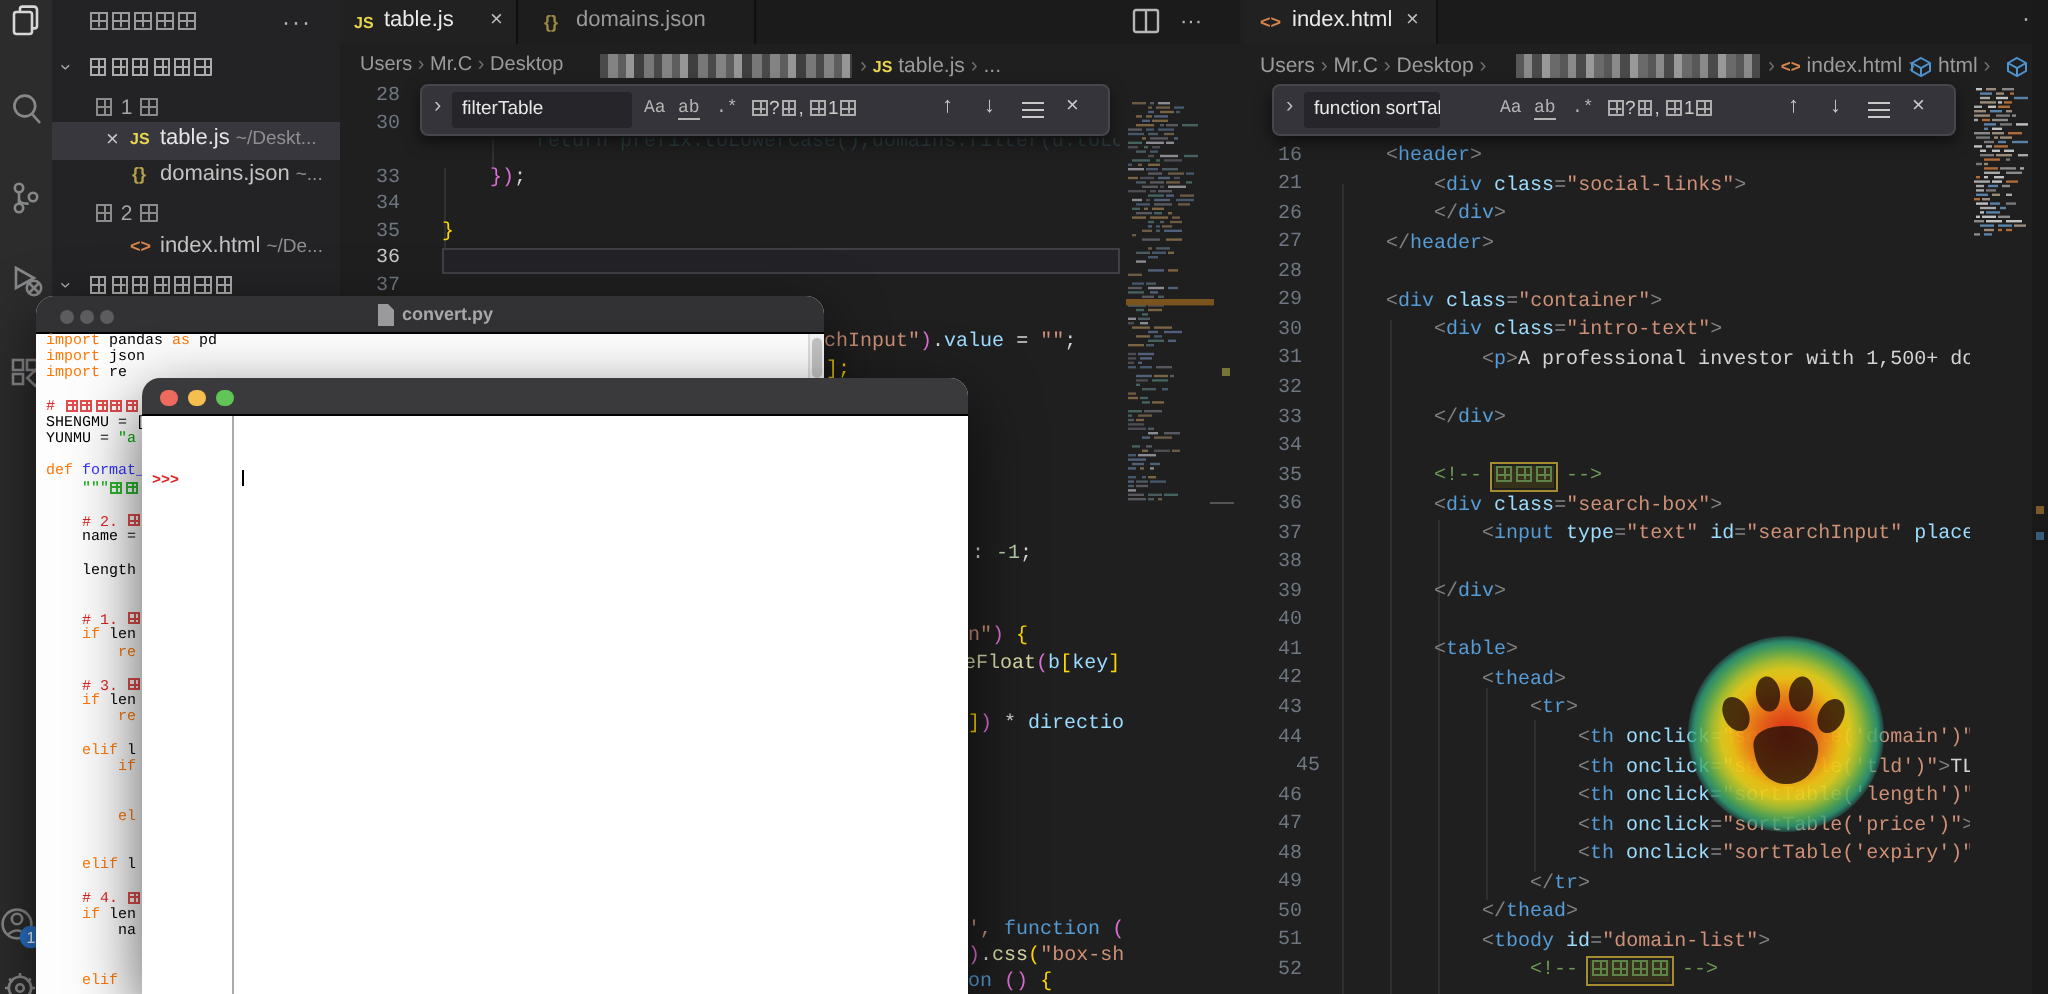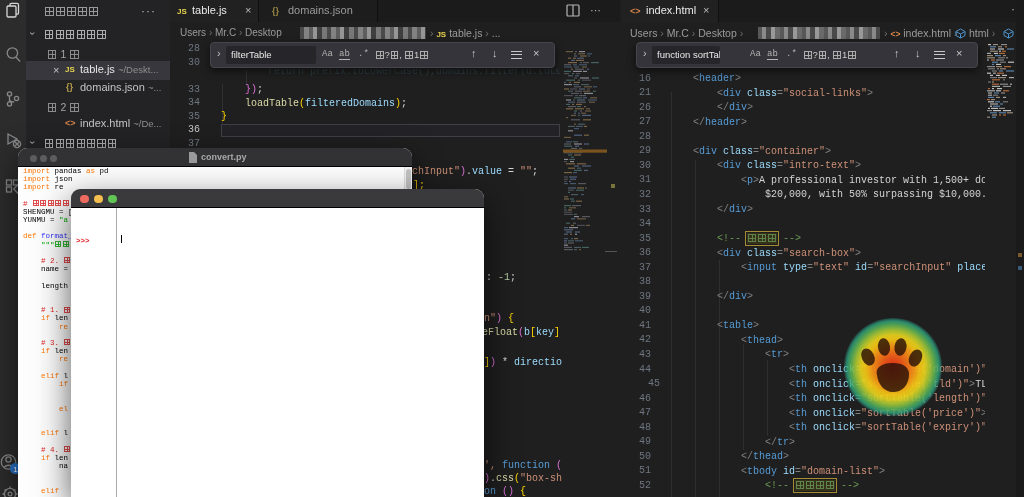--- a/index.html
+++ b/index.html
@@ -95,21 +95,20 @@
 <div class="ln" style="left:176px;top:97.0px;color:#6e7681">34</div>
 <div class="ln" style="left:176px;top:110.5px;color:#6e7681">35</div>
 <div class="ln" style="left:176px;top:124.0px;color:#c8c8c8">36</div>
 <div class="ln" style="left:176px;top:137.5px;color:#6e7681">37</div>
 <div class="ab" style="left:222px;top:84px;width:1px;height:40px;background:#303034"></div>
 <div class="ab" style="left:246px;top:70px;width:1px;height:14px;background:#303034"></div>
 <div class="ab" style="left:268px;top:69px;width:292px;height:8.5px;overflow:hidden">
       <div class="row" style="left:0;top:-4px;opacity:.38"><span style="color:#3d6b75">return prefix.toLowerCase(),domains.filter(d.toLowerCase(w,</span></div>
     </div>
 <div class="row" style="left:221px;top:83px"><span class="oc">    })</span><span class="w">;</span></div>
-<div class="row" style="left:221px;top:96.5px">    <span class="fy">loadTable</span><span class="gd">(</span><span class="a">filteredDomains</span><span class="gd">)</span><span class="w">;</span></div>
 <div class="row" style="left:221px;top:110px"><span class="gd">}</span></div>
 <div class="ab" style="left:221px;top:124px;width:339px;height:13px;border:1px solid #3f3f45;background:#232327"></div>
 <div class="row" style="left:412px;top:165px"><span class="s">chInput"</span><span class="oc">)</span><span class="w">.</span><span class="a">value</span><span class="w"> = </span><span class="s">""</span><span class="w">;</span></div>
 <div class="row" style="left:413px;top:179px"><span class="gd">];</span></div>
 <div class="row" style="left:486px;top:271px"><span class="w">: </span><span class="nu">-1</span><span class="w">;</span></div>
 <div class="row" style="left:484px;top:312px"><span class="s">n"</span><span class="oc">)</span><span class="w"> </span><span class="gd">{</span></div>
 <div class="row" style="left:482px;top:326px"><span class="fy">eFloat</span><span class="oc">(</span><span class="a">b</span><span class="gd">[</span><span class="a">key</span><span class="gd">]</span></div>
 <div class="row" style="left:484px;top:356px"><span class="gd">]</span><span class="oc">)</span><span class="w"> * </span><span class="a">directio</span></div>
 <div class="row" style="left:484px;top:459px"><span class="s">',</span><span class="w"> </span><span class="g">function</span><span class="w"> </span><span class="oc">(</span></div>
 <div class="row" style="left:484px;top:471.5px"><span class="oc">)</span><span class="w">.</span><span class="fy">css</span><span class="gd">(</span><span class="s">"box-sh</span></div>
@@ -363,21 +362,20 @@
 <div class="ln" style="left:5px;top:72.2px">27</div>
 <div class="row" style="left:71.0px;top:71.7px"><span class="t">&lt;/</span><span class="g">header</span><span class="t">&gt;</span></div>
 <div class="ln" style="left:5px;top:86.7px">28</div>
 <div class="ln" style="left:5px;top:101.2px">29</div>
 <div class="row" style="left:71.0px;top:100.8px"><span class="t">&lt;</span><span class="g">div</span> <span class="a">class</span><span class="t">=</span><span class="s">"container"</span><span class="t">&gt;</span></div>
 <div class="ln" style="left:5px;top:115.8px">30</div>
 <div class="row" style="left:95.0px;top:115.3px"><span class="t">&lt;</span><span class="g">div</span> <span class="a">class</span><span class="t">=</span><span class="s">"intro-text"</span><span class="t">&gt;</span></div>
 <div class="ln" style="left:5px;top:130.4px">31</div>
 <div class="row" style="left:119.0px;top:129.9px"><span class="t">&lt;</span><span class="g">p</span><span class="t">&gt;</span><span class="w">A professional investor with 1,500+ domains</span></div>
 <div class="ln" style="left:5px;top:144.9px">32</div>
-<div class="row" style="left:143.0px;top:144.4px"><span class="w">$20,000, with 50% surpassing $10,000.</span></div>
 <div class="ln" style="left:5px;top:159.5px">33</div>
 <div class="row" style="left:95.0px;top:159.0px"><span class="t">&lt;/</span><span class="g">div</span><span class="t">&gt;</span></div>
 <div class="ln" style="left:5px;top:174.0px">34</div>
 <div class="ln" style="left:5px;top:188.6px">35</div>
 <div class="row" style="left:95.0px;top:188.1px"><span class="c">&lt;!-- <span class="hl"><i class="cj "></i><i class="cj "></i><i class="cj "></i></span> --&gt;</span></div>
 <div class="ln" style="left:5px;top:203.1px">36</div>
 <div class="row" style="left:95.0px;top:202.6px"><span class="t">&lt;</span><span class="g">div</span> <span class="a">class</span><span class="t">=</span><span class="s">"search-box"</span><span class="t">&gt;</span></div>
 <div class="ln" style="left:5px;top:217.7px">37</div>
 <div class="row" style="left:119.0px;top:217.2px"><span class="t">&lt;</span><span class="g">input</span> <span class="a">type</span><span class="t">=</span><span class="s">"text"</span> <span class="a">id</span><span class="t">=</span><span class="s">"searchInput"</span> <span class="a">placeh</span></div>
 <div class="ln" style="left:5px;top:232.2px">38</div>

